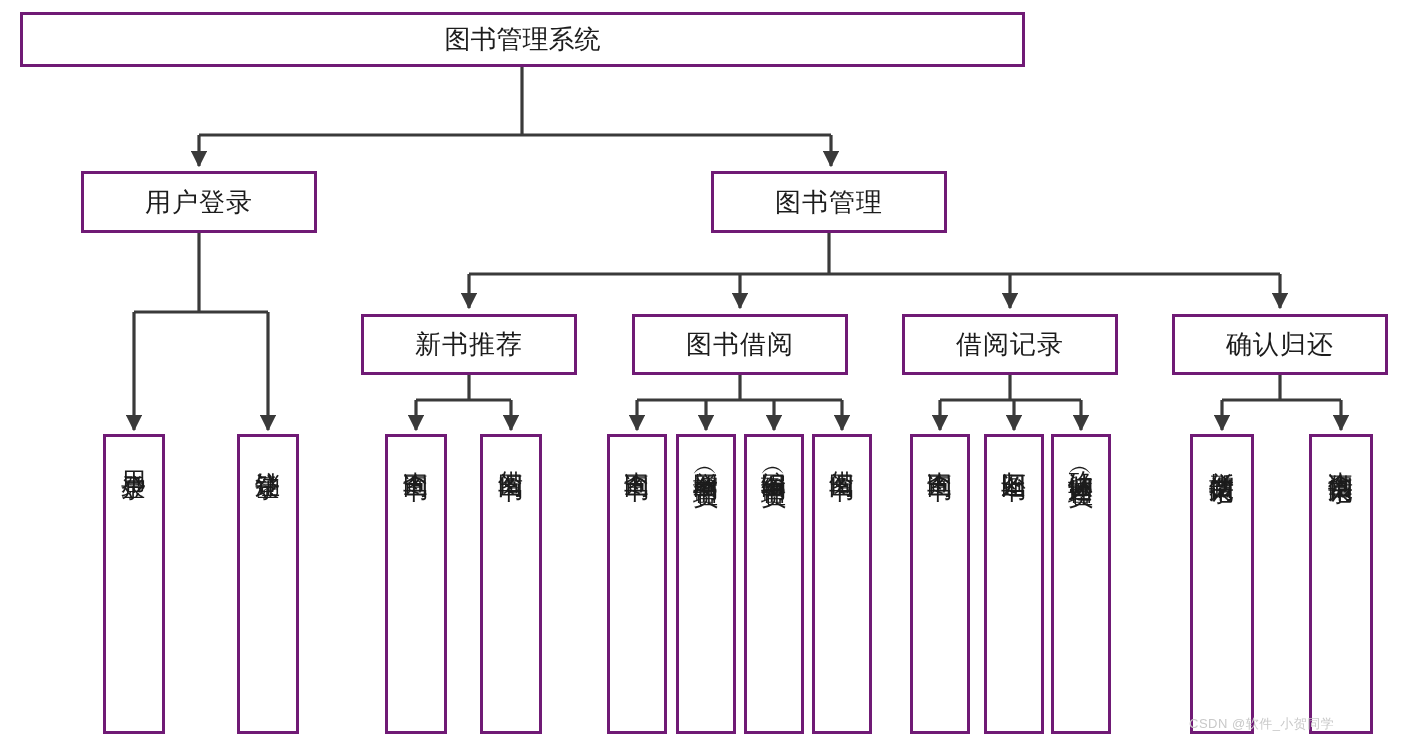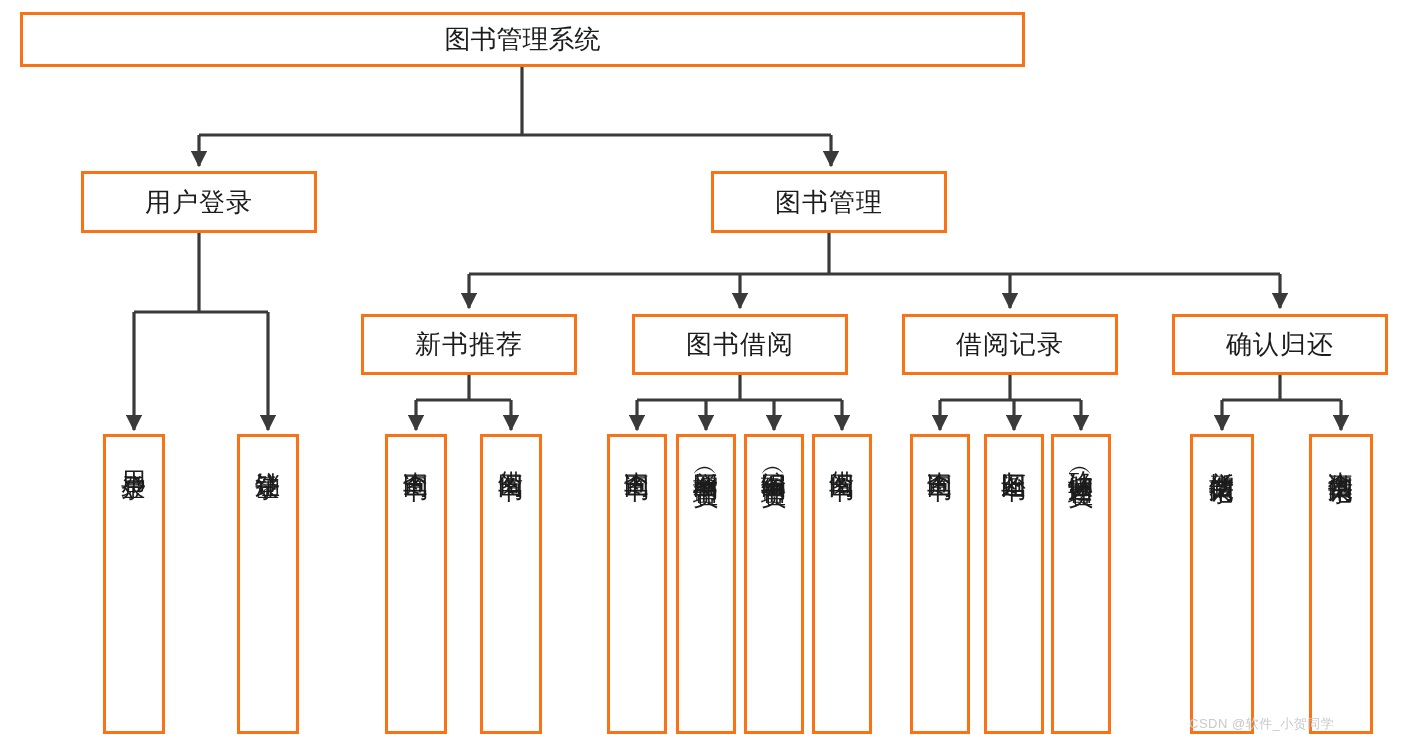--- a/index.html
+++ b/index.html
@@ -23,21 +23,21 @@
     left: 0;
     top: 0;
     width: 1405px;
     height: 747px;
     pointer-events: none;
   }
   .node {
     position: absolute;
     box-sizing: border-box;
     background: #ffffff;
-    border: 3px solid #f97316;
+    border: 3px solid #701a75;
     display: flex;
     align-items: center;
     justify-content: center;
     color: #1c1c1c;
     z-index: 2;
   }
   .node.h {
     font-size: 26px;
     letter-spacing: 1px;
     line-height: 1.1;

